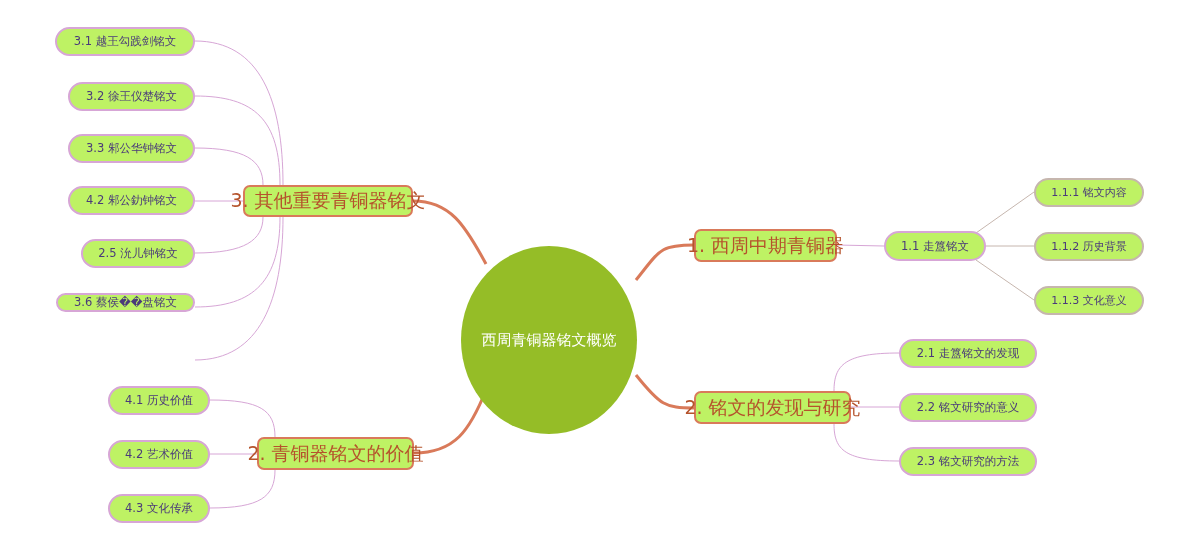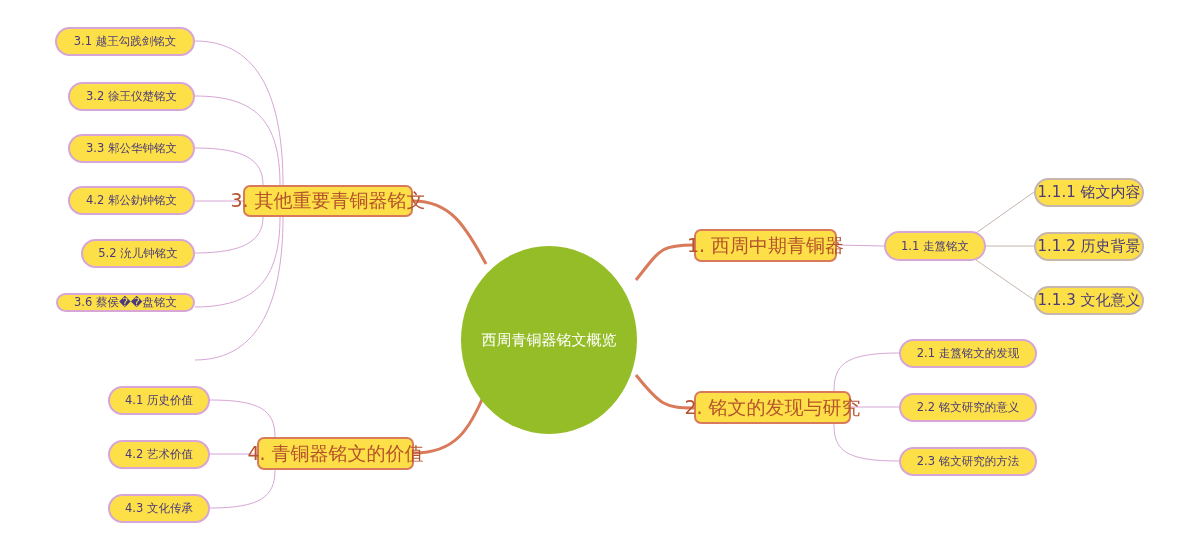--- a/index.html
+++ b/index.html
@@ -1,25 +1,25 @@
 <!DOCTYPE html>
 <html><head>
 <meta charset="utf-8">
 <style>
   html, body { margin: 0; padding: 0; background: #ffffff; }
   body { width: 1200px; height: 548px; position: relative; overflow: hidden;
          font-family: "DejaVu Sans", "Liberation Sans", sans-serif; }
   #canvas { position: absolute; left: 0; top: 0; width: 1200px; height: 548px; }
   svg.links { position: absolute; left: 0; top: 0; width: 1200px; height: 548px; }
   .node { position: absolute; box-sizing: border-box; display: flex; align-items: center;
-          justify-content: center; white-space: nowrap; background: #fde047; cursor: pointer; }
+          justify-content: center; white-space: nowrap; background: #bef264; cursor: pointer; }
   .root { border-radius: 50%; background: #95bd27; color: #ffffff; font-size: 15px; }
   .main { border: 2px solid #d97a5a; border-radius: 7px; color: #b5532c; font-size: 19px; }
   .sub { border: 2px solid #d7a6d6; border-radius: 15px; color: #4a3a7a; font-size: 11.5px; }
-  .leaf { border: 2px solid #c6b6ae; border-radius: 15px; color: #4a3a7a; font-size: 15px; }
+  .leaf { border: 2px solid #c6b6ae; border-radius: 15px; color: #4a3a7a; font-size: 11px; }
   .node span { pointer-events: none; }
 </style>
 </head>
 <body>
 
 <div id="canvas">
 
   <svg class="links" viewBox="0 0 1200 548">
 
     <path d="M636,280 C660,250 660,245 694,245" stroke="#d97a5a" stroke-width="3" fill="none"></path>
@@ -92,28 +92,28 @@
   <div class="node sub" style="left:68px;top:82px;width:127px;height:29px;">
     <span>3.2 徐王仪楚铭文</span>
   </div>
   <div class="node sub" style="left:68px;top:134px;width:127px;height:29px;">
     <span>3.3 邾公华钟铭文</span>
   </div>
   <div class="node sub" style="left:68px;top:186px;width:127px;height:29px;">
     <span>4.2 邾公釛钟铭文</span>
   </div>
   <div class="node sub" style="left:81px;top:239px;width:114px;height:29px;">
-    <span>5.2 沇儿钟铭文</span>
+    <span>2.5 沇儿钟铭文</span>
   </div>
   <div class="node sub" style="left:56px;top:293px;width:139px;height:19px;">
     <span>3.6 蔡侯��盘铭文</span>
   </div>
 
   <div class="node main" style="left:257px;top:437px;width:157px;height:33px;">
-    <span>4. 青铜器铭文的价值</span>
+    <span>2. 青铜器铭文的价值</span>
   </div>
   <div class="node sub" style="left:108px;top:386px;width:102px;height:29px;">
     <span>4.1 历史价值</span>
   </div>
   <div class="node sub" style="left:108px;top:440px;width:102px;height:29px;">
     <span>4.2 艺术价值</span>
   </div>
   <div class="node sub" style="left:108px;top:494px;width:102px;height:29px;">
     <span>4.3 文化传承</span>
   </div>

